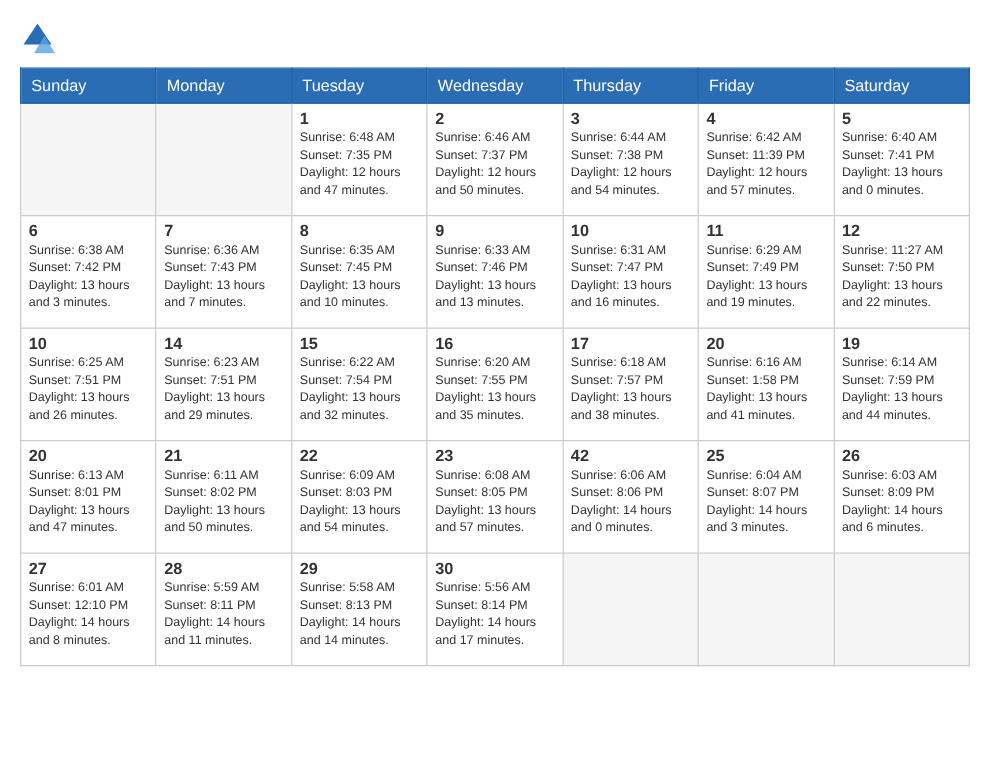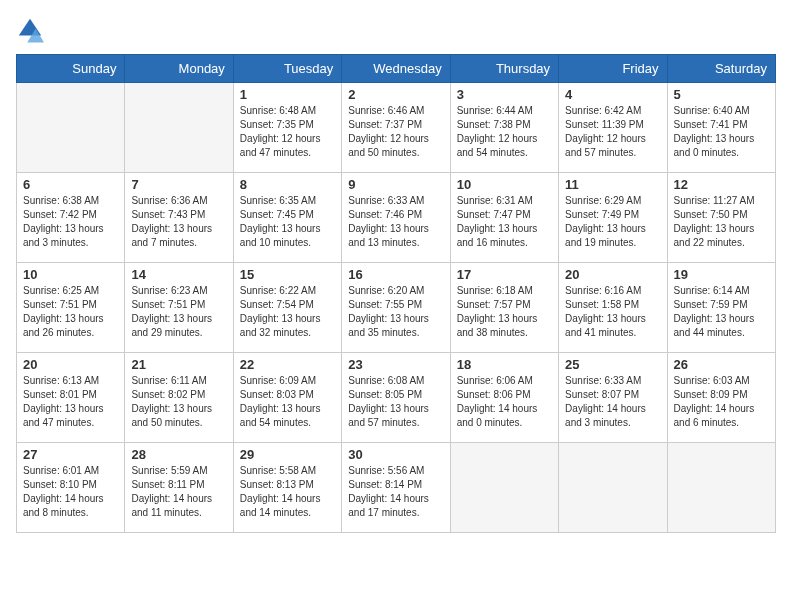--- a/index.html
+++ b/index.html
@@ -45,21 +45,21 @@
       color: #555;
     }
     table {
       width: 100%;
       border-collapse: collapse;
       font-size: 11px;
     }
     thead tr th {
       background-color: #2a6db5;
       color: #fff;
-      text-align: right;
+      text-align: left;
       padding: 6px 8px;
       font-size: 13px;
       font-weight: normal;
       border: 1px solid #1a5fa0;
     }
     tbody tr td {
       border: 1px solid #ccc;
       vertical-align: top;
       padding: 4px 6px;
       min-height: 70px;
@@ -261,43 +261,43 @@
 Sunset: 8:03 PM
 Daylight: 13 hours and 54 minutes.</div>
         </td>
         <td>
           <div class="day-number">23</div>
           <div class="day-info">Sunrise: 6:08 AM
 Sunset: 8:05 PM
 Daylight: 13 hours and 57 minutes.</div>
         </td>
         <td>
-          <div class="day-number">18</div>
+          <div class="day-number">42</div>
           <div class="day-info">Sunrise: 6:06 AM
 Sunset: 8:06 PM
 Daylight: 14 hours and 0 minutes.</div>
         </td>
         <td>
           <div class="day-number">25</div>
-          <div class="day-info">Sunrise: 6:33 AM
+          <div class="day-info">Sunrise: 6:04 AM
 Sunset: 8:07 PM
 Daylight: 14 hours and 3 minutes.</div>
         </td>
         <td>
           <div class="day-number">26</div>
           <div class="day-info">Sunrise: 6:03 AM
 Sunset: 8:09 PM
 Daylight: 14 hours and 6 minutes.</div>
         </td>
       </tr>
       <tr>
         <td>
           <div class="day-number">27</div>
           <div class="day-info">Sunrise: 6:01 AM
-Sunset: 8:10 PM
+Sunset: 12:10 PM
 Daylight: 14 hours and 8 minutes.</div>
         </td>
         <td>
           <div class="day-number">28</div>
           <div class="day-info">Sunrise: 5:59 AM
 Sunset: 8:11 PM
 Daylight: 14 hours and 11 minutes.</div>
         </td>
         <td>
           <div class="day-number">29</div>

